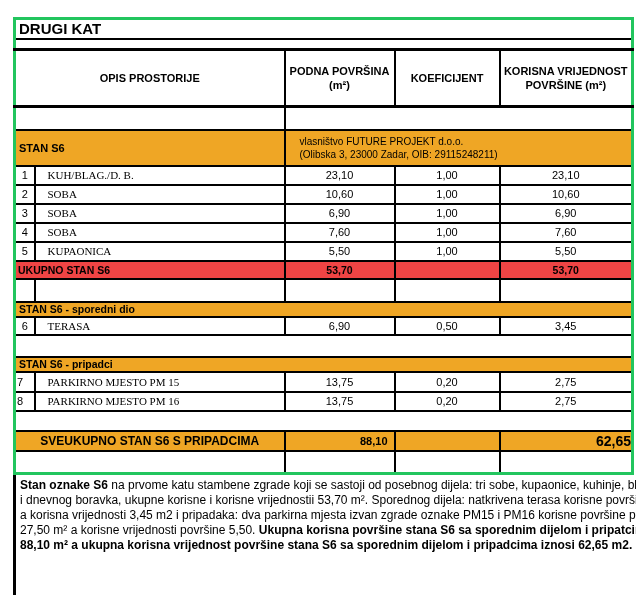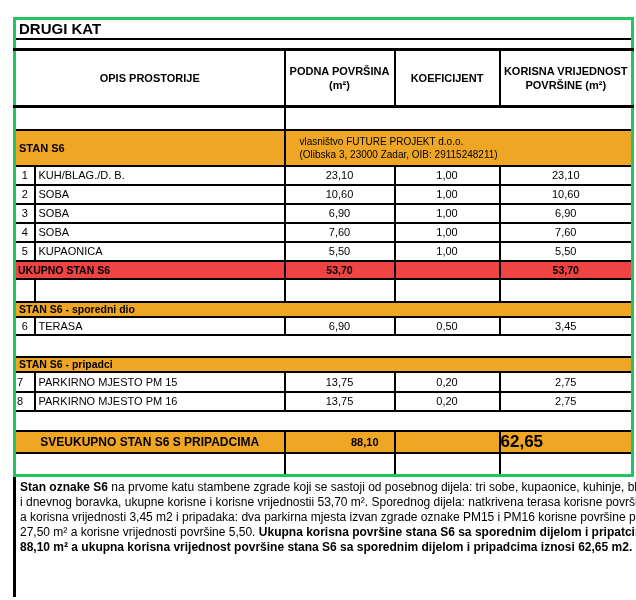--- a/index.html
+++ b/index.html
@@ -22,31 +22,31 @@
   
   .r-head th{font-weight:bold;font-size:11px;text-align:center;
     border-top:3px solid #000;border-bottom:3px solid #000;line-height:14px;}
   .r-stan td{background:#EFA625;}
   .r-stan .stan-label{font-weight:bold;font-size:11px;padding-left:3px;}
   .r-stan .owner{font-size:10px;line-height:13px;padding-left:14px;text-align:left;}
   
   .r-data td{font-size:11px;}
   .r-data .num{text-align:center;}
   .r-data .num.left{text-align:left;padding-left:1px;}
-  .r-data .name{text-align:left;padding-left:3px;}
+  .r-data .name{text-align:left;padding-left:12px;font-family:Liberation Serif, serif;}
   .r-data .val{text-align:center;border-radius:9px;}
   
   .r-ukupno td{background:#ef4444;font-weight:bold;font-size:10.5px;}
   .r-ukupno .lbl{text-align:left;padding-left:2px;}
   .r-ukupno .val{text-align:center;}
   .r-sect td{background:#EFA625;font-weight:bold;font-size:10.5px;text-align:left;padding-left:3px;}
   .r-sveu td{background:#EFA625;font-weight:bold;}
   .r-sveu .lbl{font-size:12px;text-align:center;}
-  .r-sveu .right{font-size:11px;text-align:right;padding-right:15px;}
-  .r-sveu .center{font-size:17px;text-align:left;margin-top:19px;}
+  .r-sveu .right{font-size:11px;text-align:right;padding-right:6px;}
+  .r-sveu .center{font-size:14px;text-align:right;margin-top:19px;}
   
   #footnote{
     margin-left:13px;border-left:3px solid #000;height:117px;
     padding:3px 0 0 4px;
   }
   .fline{white-space:nowrap;font-size:12px;line-height:15px;}
   .fline b{font-weight:bold;}
 </style>
 </head>
 <body>

